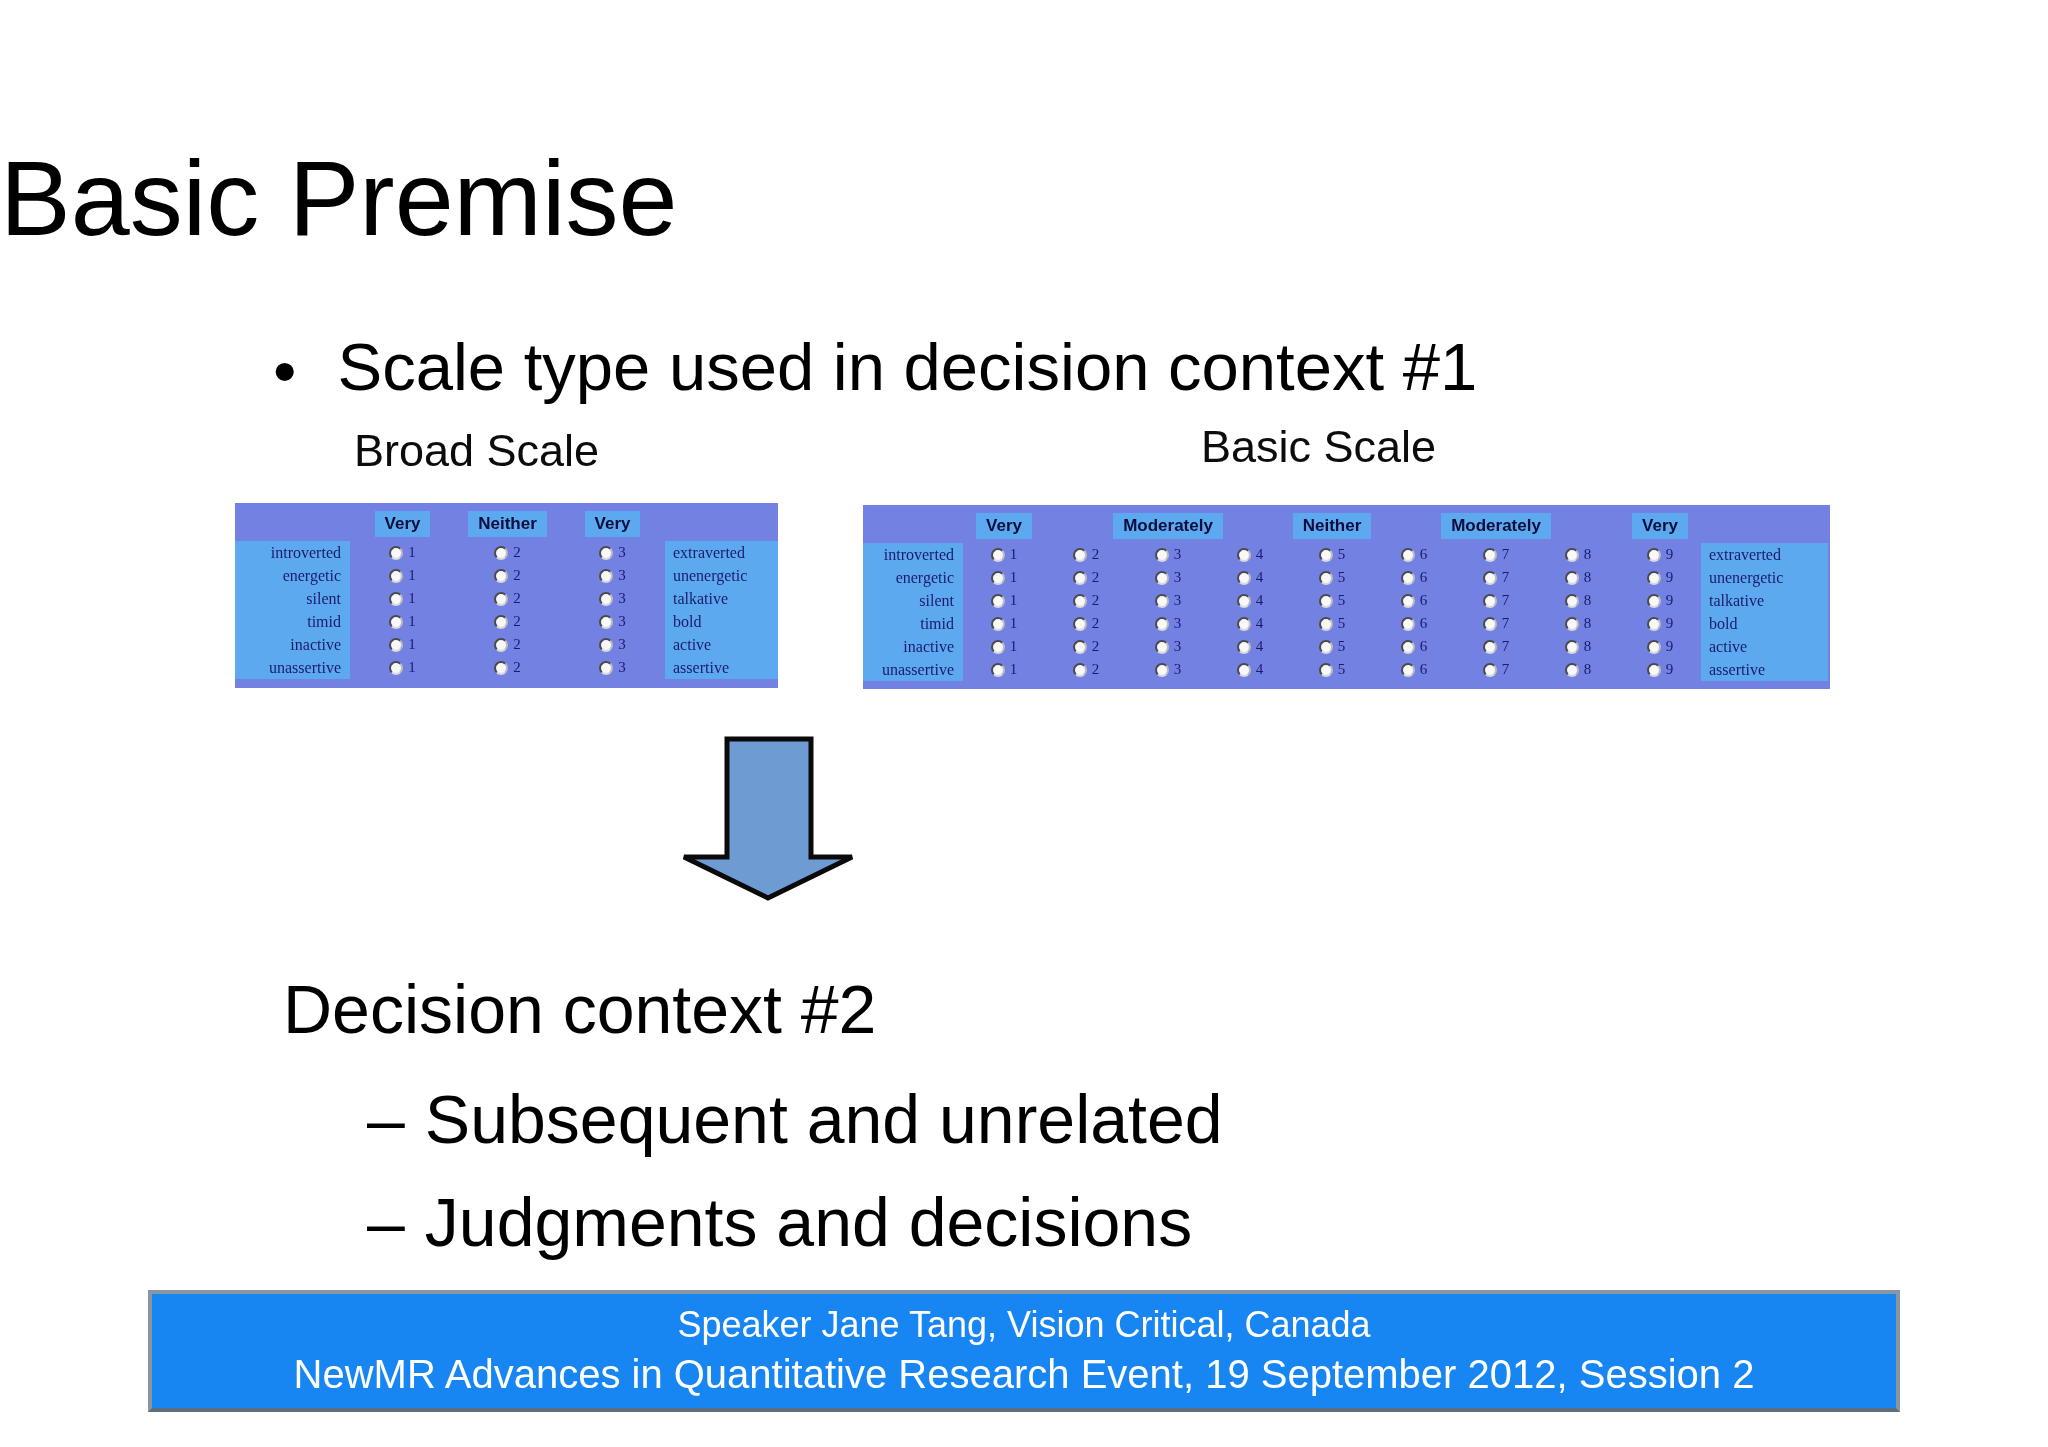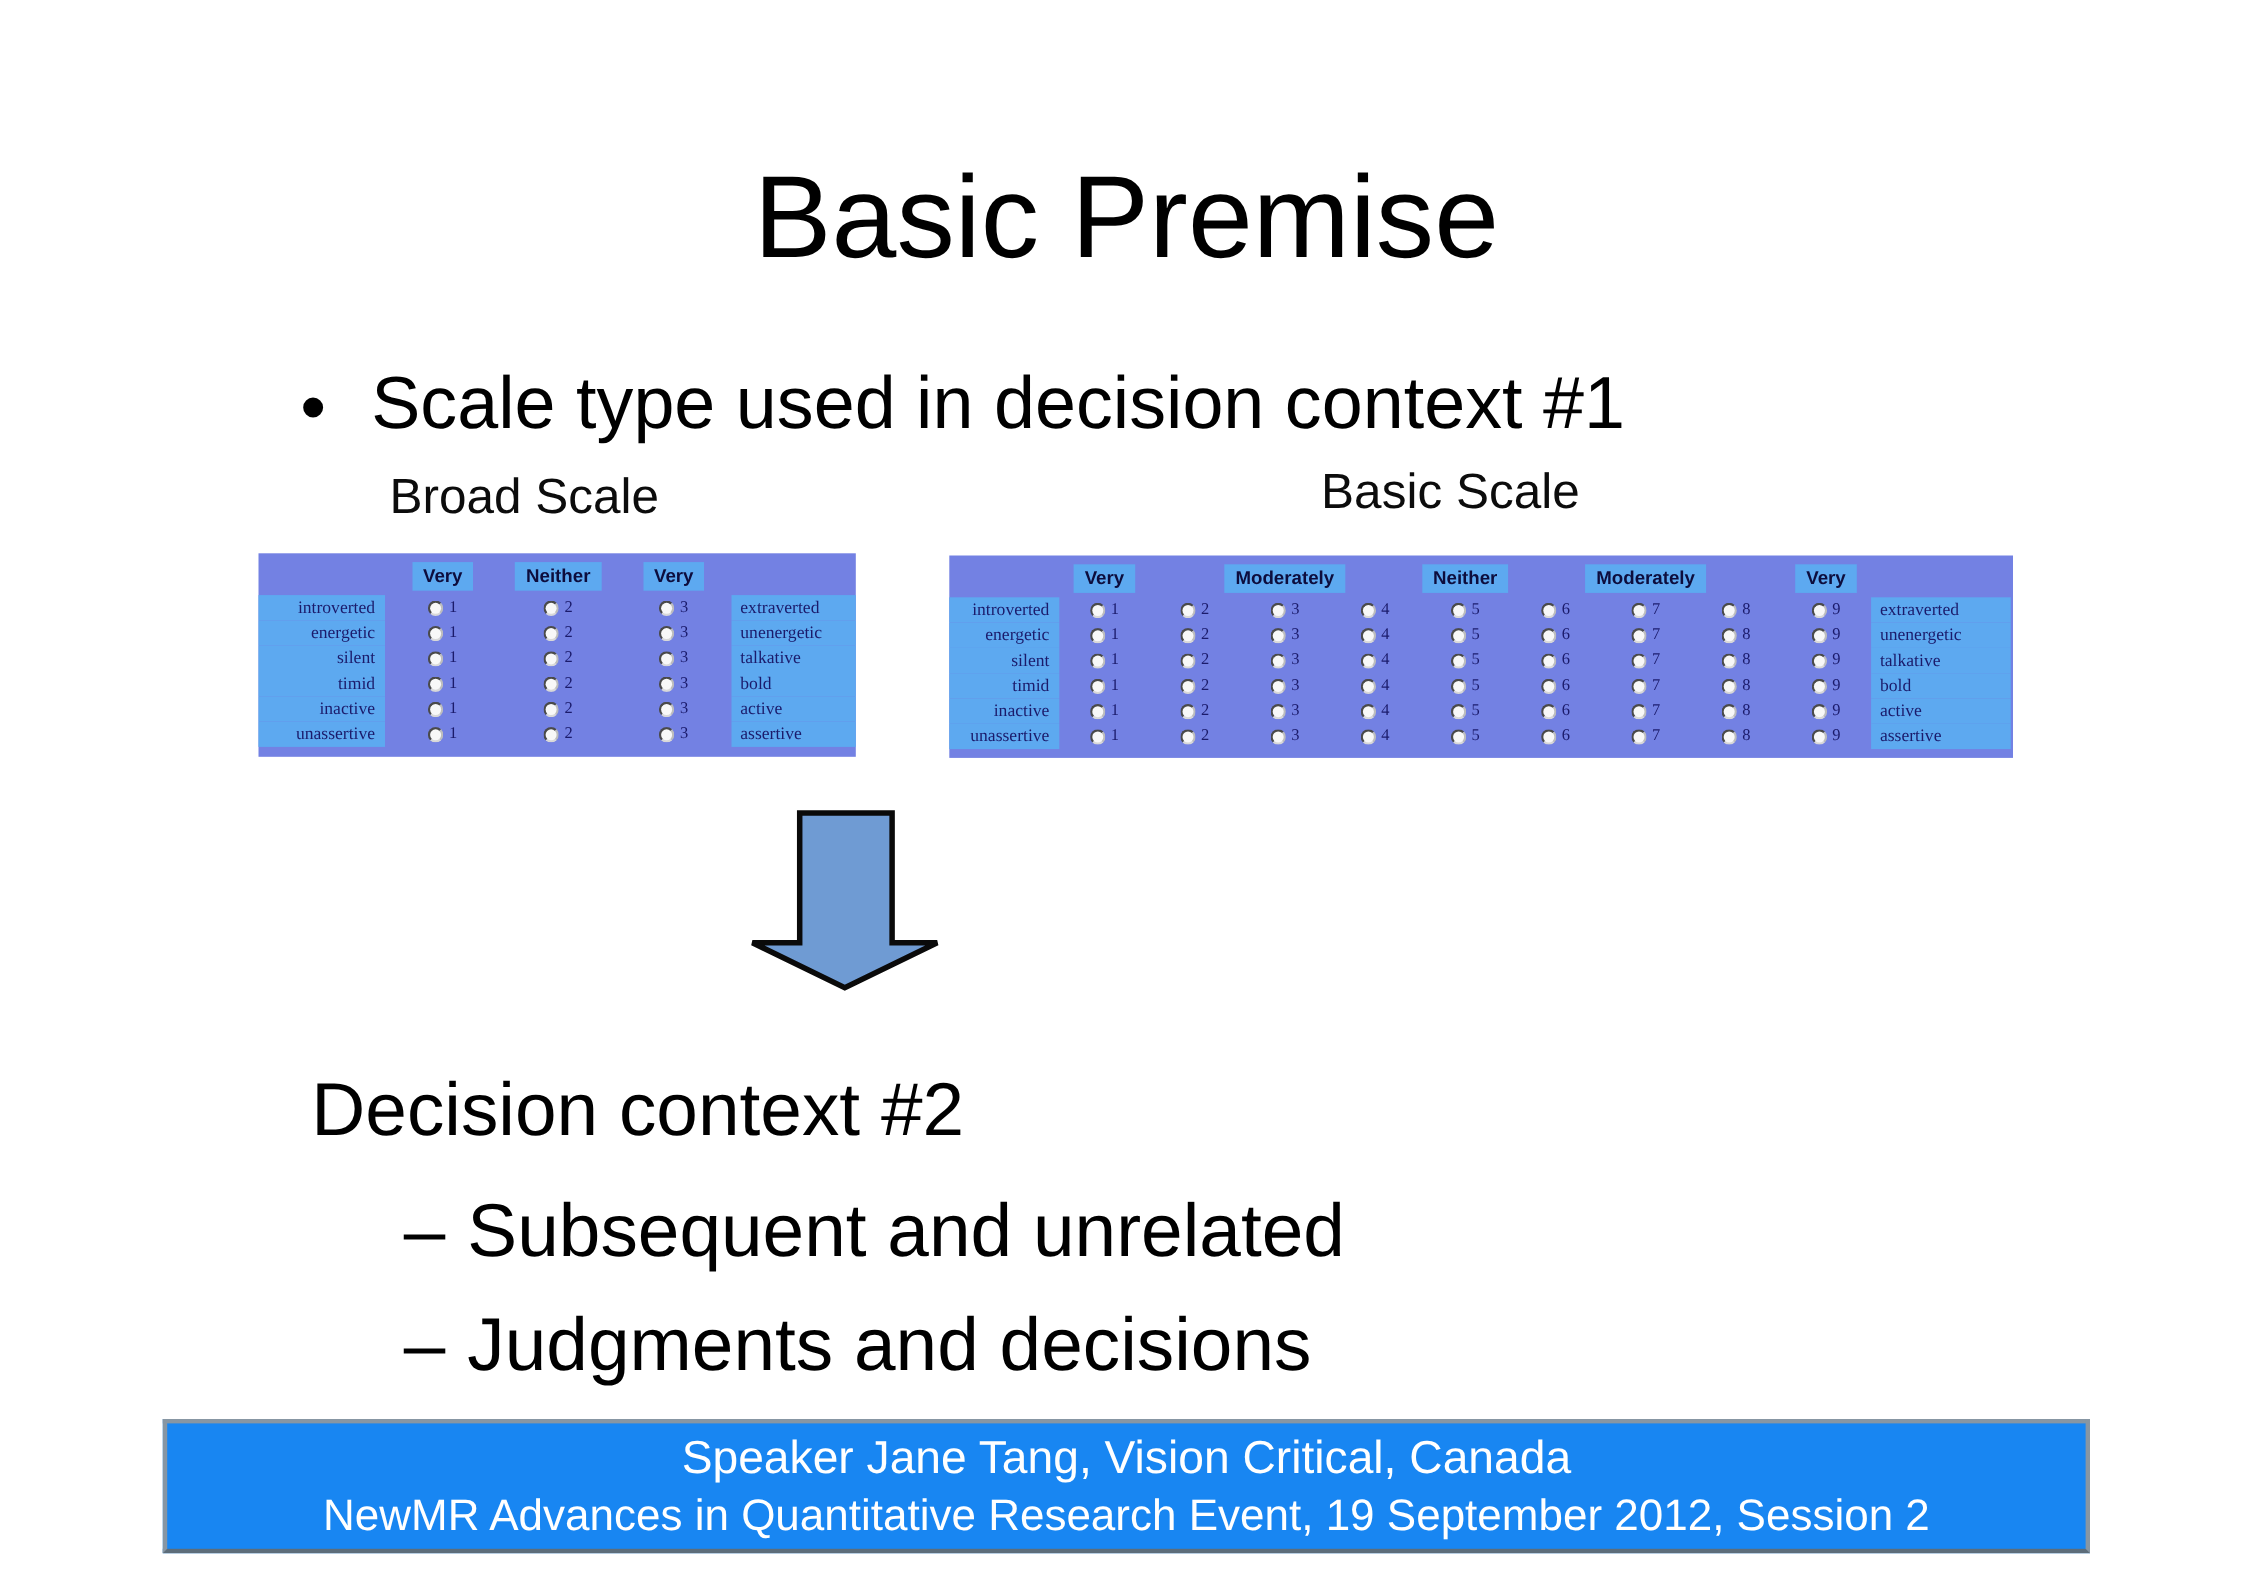--- a/index.html
+++ b/index.html
@@ -7,21 +7,20 @@
     position:relative;
     width:2048px;height:1447px;
     background:#ffffff;
     font-family:"Liberation Sans",sans-serif;
     color:#000;
     overflow:hidden;
   }
   
   .title{
     position:absolute;left:0;right:0;top:138px;
-    text-align:center;
     font-size:106px;line-height:1.15;
     color:#000;
   }
   .bullet-line{
     position:absolute;left:273px;top:330px;
     display:flex;align-items:flex-start;
     font-size:67px;line-height:1.1;
   }
   .bullet-dot{margin:4px 41px 0 0;}
   .scale-title{
@@ -85,21 +84,21 @@
   .down-arrow{position:absolute;left:680px;top:735px;}
   
   .footer{
     position:absolute;left:148px;top:1290px;width:1752px;height:122px;
     background:var(--footer-bg,#1886f2);
     border:4px solid #8796a3;border-bottom-color:#5d6d7a;
     box-sizing:border-box;
     display:flex;flex-direction:column;align-items:center;justify-content:center;
     color:#fff;
   }
-  .footer .l1{font-size:42px;line-height:1.3;}
+  .footer .l1{font-size:36px;line-height:1.3;}
   .footer .l2{font-size:40px;line-height:1.3;}
 </style>
 </head>
 <body>
 
 <div class="slide">
 
   <div class="title">Basic Premise</div>
 
   <div class="bullet-line">

